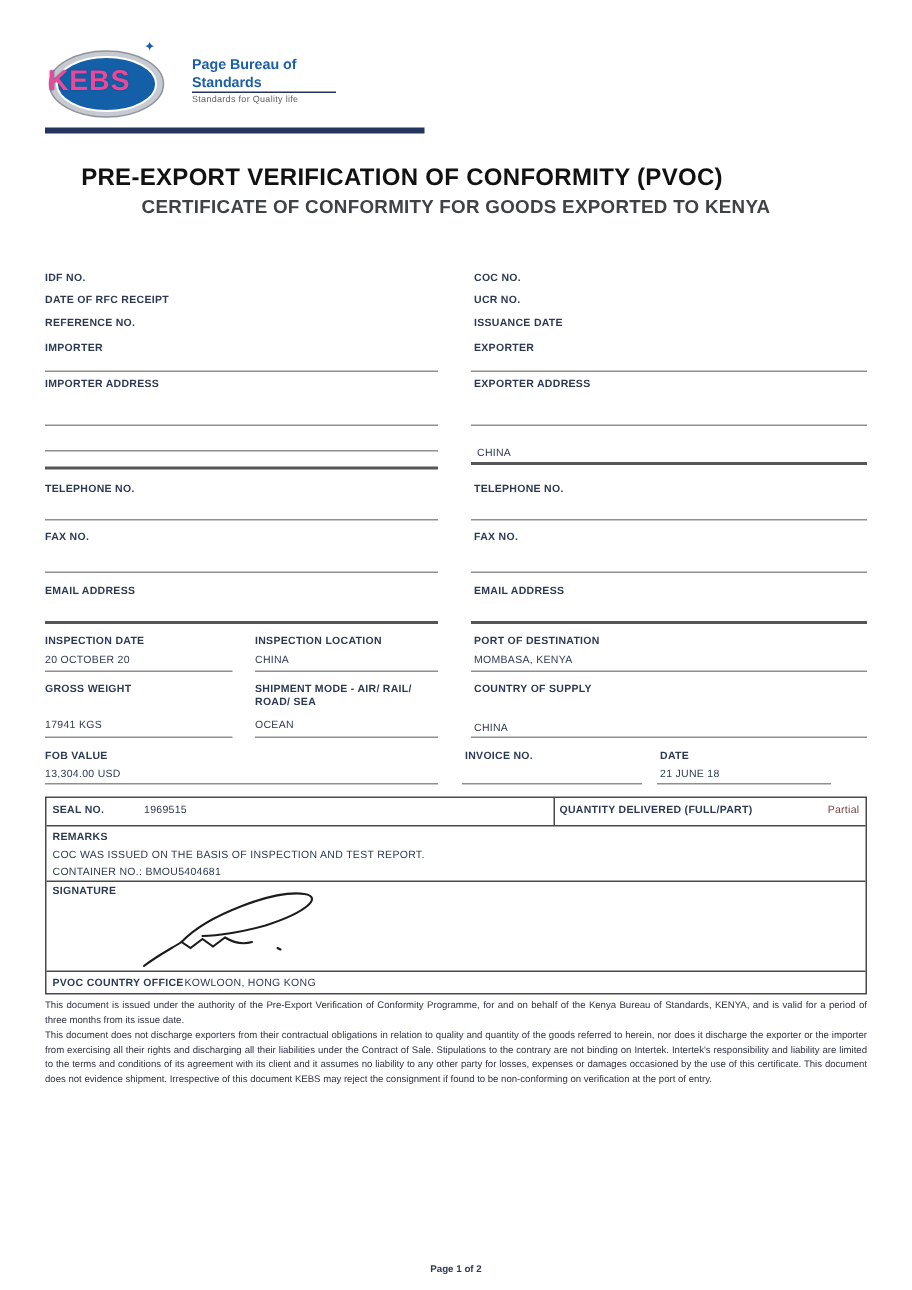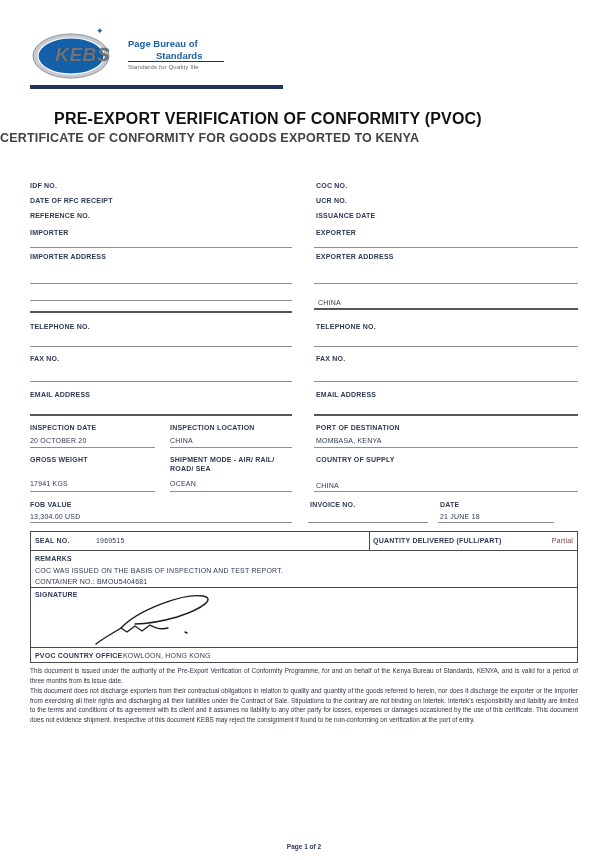--- a/index.html
+++ b/index.html
@@ -16,28 +16,28 @@
     position:absolute;font-size:7px;line-height:9px;font-weight:normal;
     color:#2d3a54;letter-spacing:.2px;white-space:nowrap;
   }
   .hline{position:absolute;height:0;border-top:1px solid #8f8f8f;}
   .hline.dark{border-top:2px solid #565656;}
   .title{
     position:absolute;left:0;top:110px;width:536px;text-align:center;
     font-size:16px;font-weight:bold;color:#111111;letter-spacing:.2px;
   }
   .subtitle{
-    position:absolute;left:0;top:131px;width:608px;text-align:left;
+    position:absolute;left:0;top:131px;width:608px;text-align:center;
     font-size:12.5px;font-weight:bold;color:#3f4246;letter-spacing:.2px;
   }
   .logo-org{font-size:9.5px;line-height:11px;font-weight:bold;color:#1b5fa8;}
   .logo-tagline{font-size:6px;color:#5d6166;letter-spacing:.2px;}
   .kebs-text{
-    position:absolute;left:32px;top:44px;width:78px;text-align:right;
-    font-size:19px;font-weight:bold;font-style:italic;color:#737373;
+    position:absolute;left:32px;top:44px;width:78px;text-align:left;
+    font-size:19px;font-weight:bold;color:#ec4899;
     letter-spacing:.5px;text-shadow:0 0 1px #0c3e77;
   }
   .tbl{position:absolute;left:30px;top:531px;width:548px;height:132px;border:1px solid #4a4a4a;box-sizing:border-box;}
   .tbl .rowline{position:absolute;left:0;width:100%;height:0;border-top:1px solid #4a4a4a;}
   .tbl .vline{position:absolute;top:0;width:0;border-left:1px solid #4a4a4a;}
   .red{color:#7c4040;}
   .fineprint{
     position:absolute;left:30px;top:666px;width:548px;
     font-size:6.4px;line-height:9.6px;color:#2e3346;text-align:justify;
   }
@@ -54,21 +54,21 @@
 
   <div class="abs" style="left:32px;top:33px;width:78px;height:46px;">
     <svg width="78" height="46" viewBox="0 0 78 46">
       <ellipse cx="39" cy="23" rx="38" ry="22" fill="#c7cbd1" stroke="#8e949c" stroke-width="1"></ellipse>
       <ellipse cx="39" cy="23" rx="33" ry="18" fill="#1460a8" stroke="#ffffff" stroke-width="1.2"></ellipse>
     </svg>
   </div>
   <div class="kebs-text">KEBS</div>
   <div class="abs" style="left:96px;top:26px;font-size:9px;color:#1b5fa8;">✦</div>
   <div class="abs logo-org" style="left:128px;top:38px;">Page Bureau of</div>
-  <div class="abs logo-org" style="left:128px;top:50px;margin-left:28px;">Standards</div>
+  <div class="abs logo-org" style="left:128px;top:50px;">Standards</div>
   <div class="hline" style="left:128px;top:61px;width:96px;border-top-color:#25355a;"></div>
   <div class="abs logo-tagline" style="left:128px;top:64px;">Standards for Quality life</div>
   <div class="abs" style="left:30px;top:85px;width:253px;height:4px;background:#23355c;"></div>
 
   <div class="title">PRE-EXPORT VERIFICATION OF CONFORMITY (PVOC)</div>
   <div class="subtitle">CERTIFICATE OF CONFORMITY FOR GOODS EXPORTED TO KENYA</div>
 
   <div class="lbl" style="left:30px;top:181px;">IDF NO.</div>
   <div class="lbl" style="left:30px;top:196px;">DATE OF RFC RECEIPT</div>
   <div class="lbl" style="left:30px;top:211px;">REFERENCE NO.</div>

